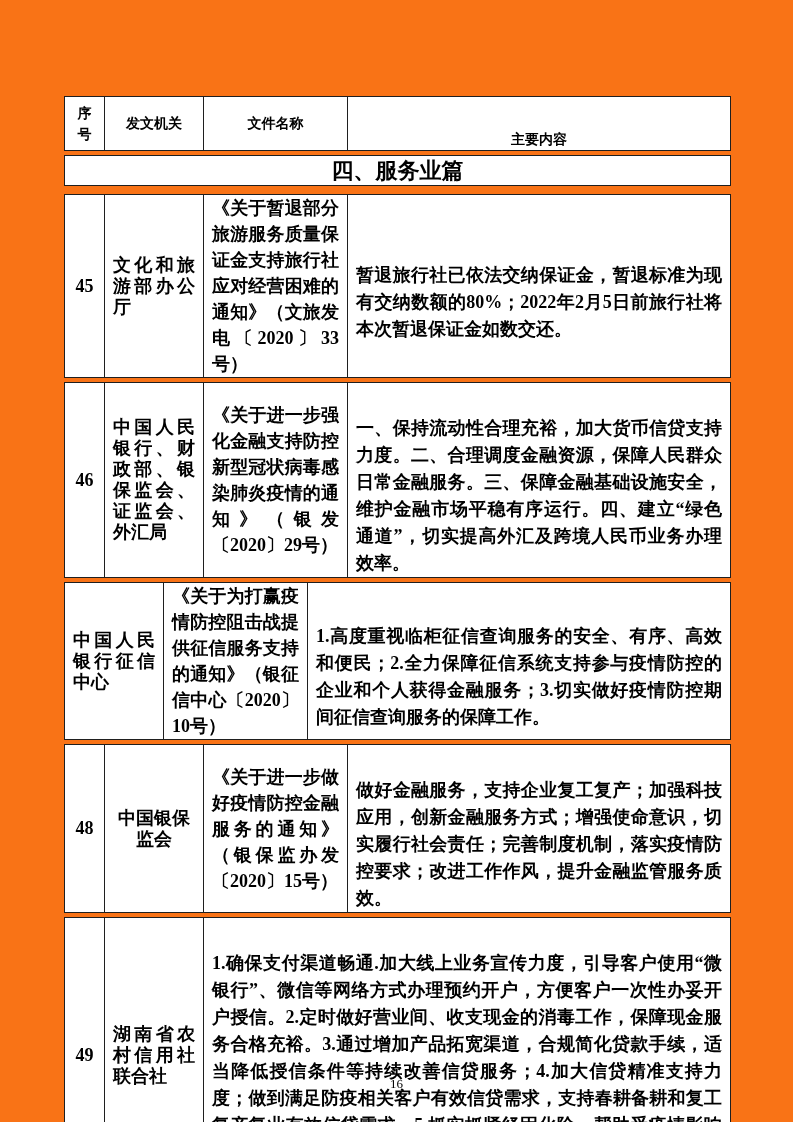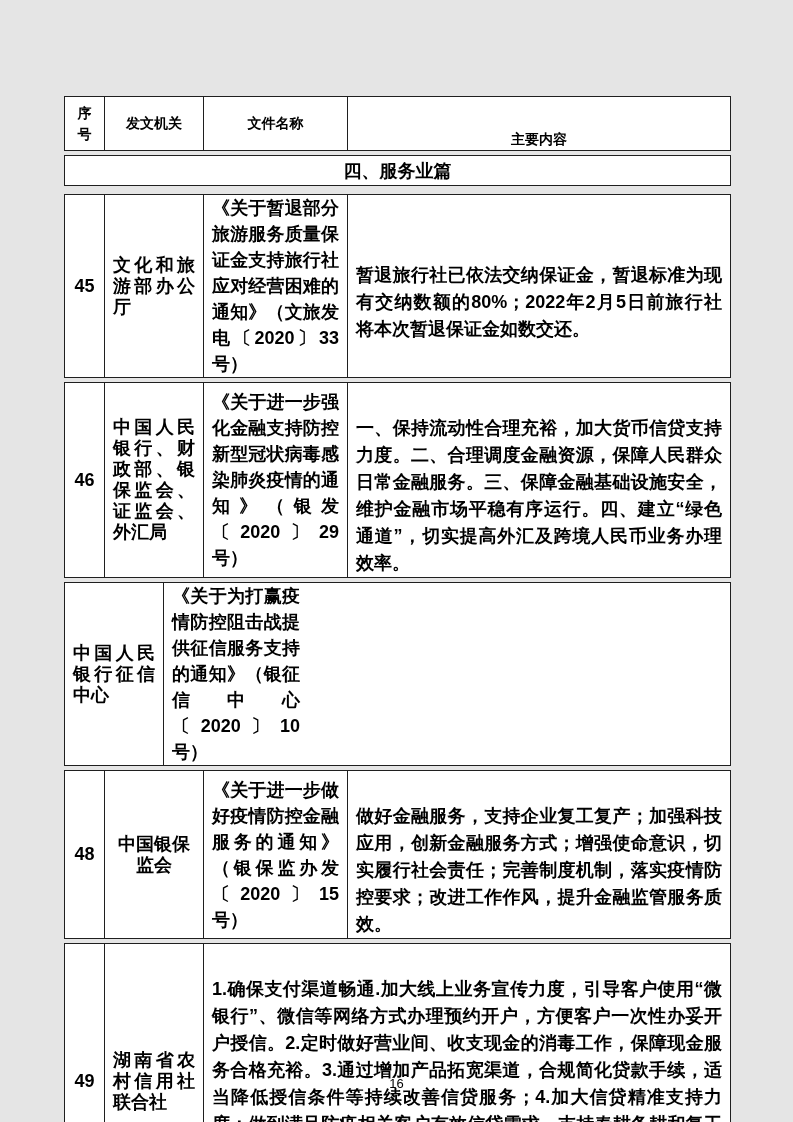--- a/index.html
+++ b/index.html
@@ -4,22 +4,22 @@
 <style>
   html, body {
     margin: 0;
     padding: 0;
     background: #ffffff;
   }
   .page {
     position: relative;
     width: 793px;
     height: 1122px;
-    background: #e5e5e5;
-    font-family: Liberation Sans, sans-serif;
+    background: #f97316;
+    font-family: Liberation Serif, serif;
     color: #000000;
     overflow: hidden;
   }
   .doc-table {
     position: absolute;
     left: 64px;
     top: 96px;
     width: 667px;
     box-sizing: border-box;
   }
@@ -78,21 +78,21 @@
   }
 
   .tsection {
     min-height: 31px;
     margin-bottom: 8px;
   }
   .tsection .c-full {
     flex: 1;
     justify-content: center;
     text-align: center;
-    font-size: 18px;
+    font-size: 22px;
     line-height: 24px;
     border-right: none;
   }
 
   .row-45 { min-height: 124px; }
   .row-46 { min-height: 136px; }
   .row-47 { min-height: 130px; }
   .row-48 { min-height: 132px; }
   .row-49 { min-height: 243px; }
   .row-48 .c-agency .txt { text-align: center; }
@@ -157,20 +157,23 @@
         </div>
     </div>
 
     <div class="trow row-47">
       <div class="cell c-agency">
           <div class="txt">中国人民银行征信中心</div>
         </div>
       <div class="cell c-doc">
           <div class="txt">《关于为打赢疫情防控阻击战提供征信服务支持的通知》（银征信中心〔2020〕10号）</div>
         </div>
+      <div class="cell c-content">
+          <div class="txt">1.高度重视临柜征信查询服务的安全、有序、高效和便民；2.全力保障征信系统支持参与疫情防控的企业和个人获得金融服务；3.切实做好疫情防控期间征信查询服务的保障工作。</div>
+        </div>
     </div>
 
     <div class="trow row-48">
       <div class="cell c-no">48</div>
       <div class="cell c-agency">
           <div class="txt">中国银保监会</div>
         </div>
       <div class="cell c-doc">
           <div class="txt">《关于进一步做好疫情防控金融服务的通知》（银保监办发〔2020〕15号）</div>
         </div>

